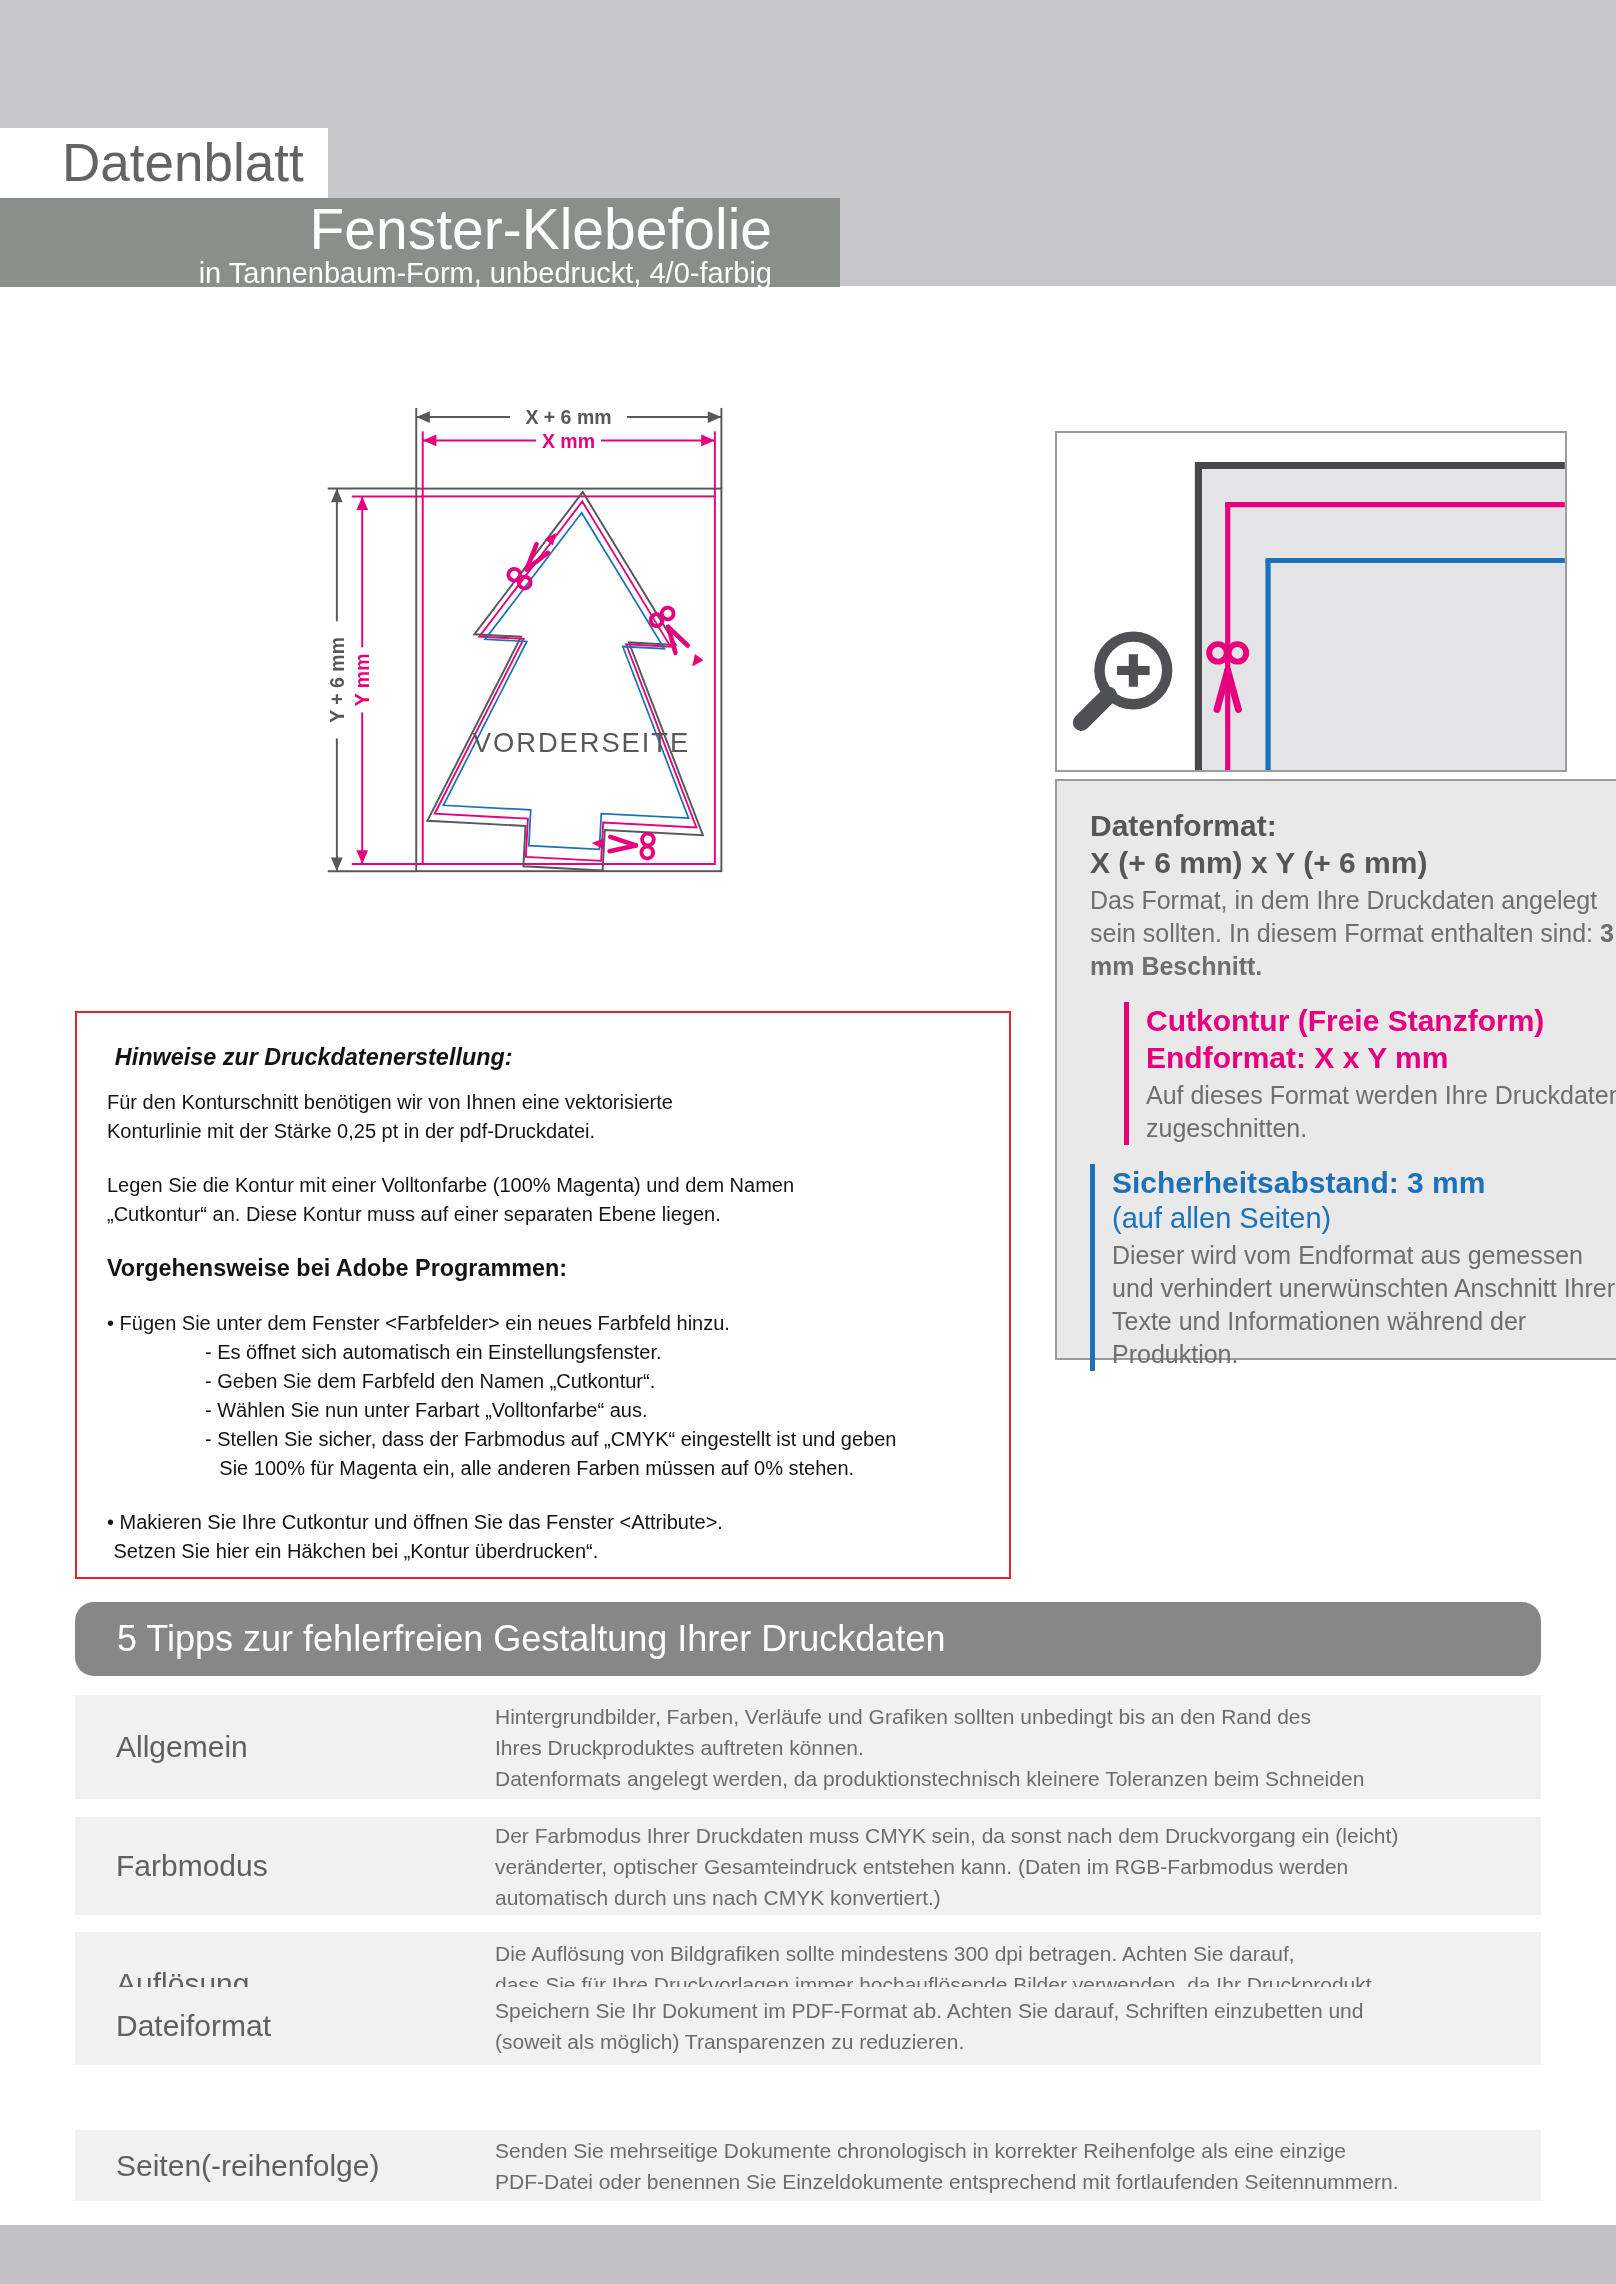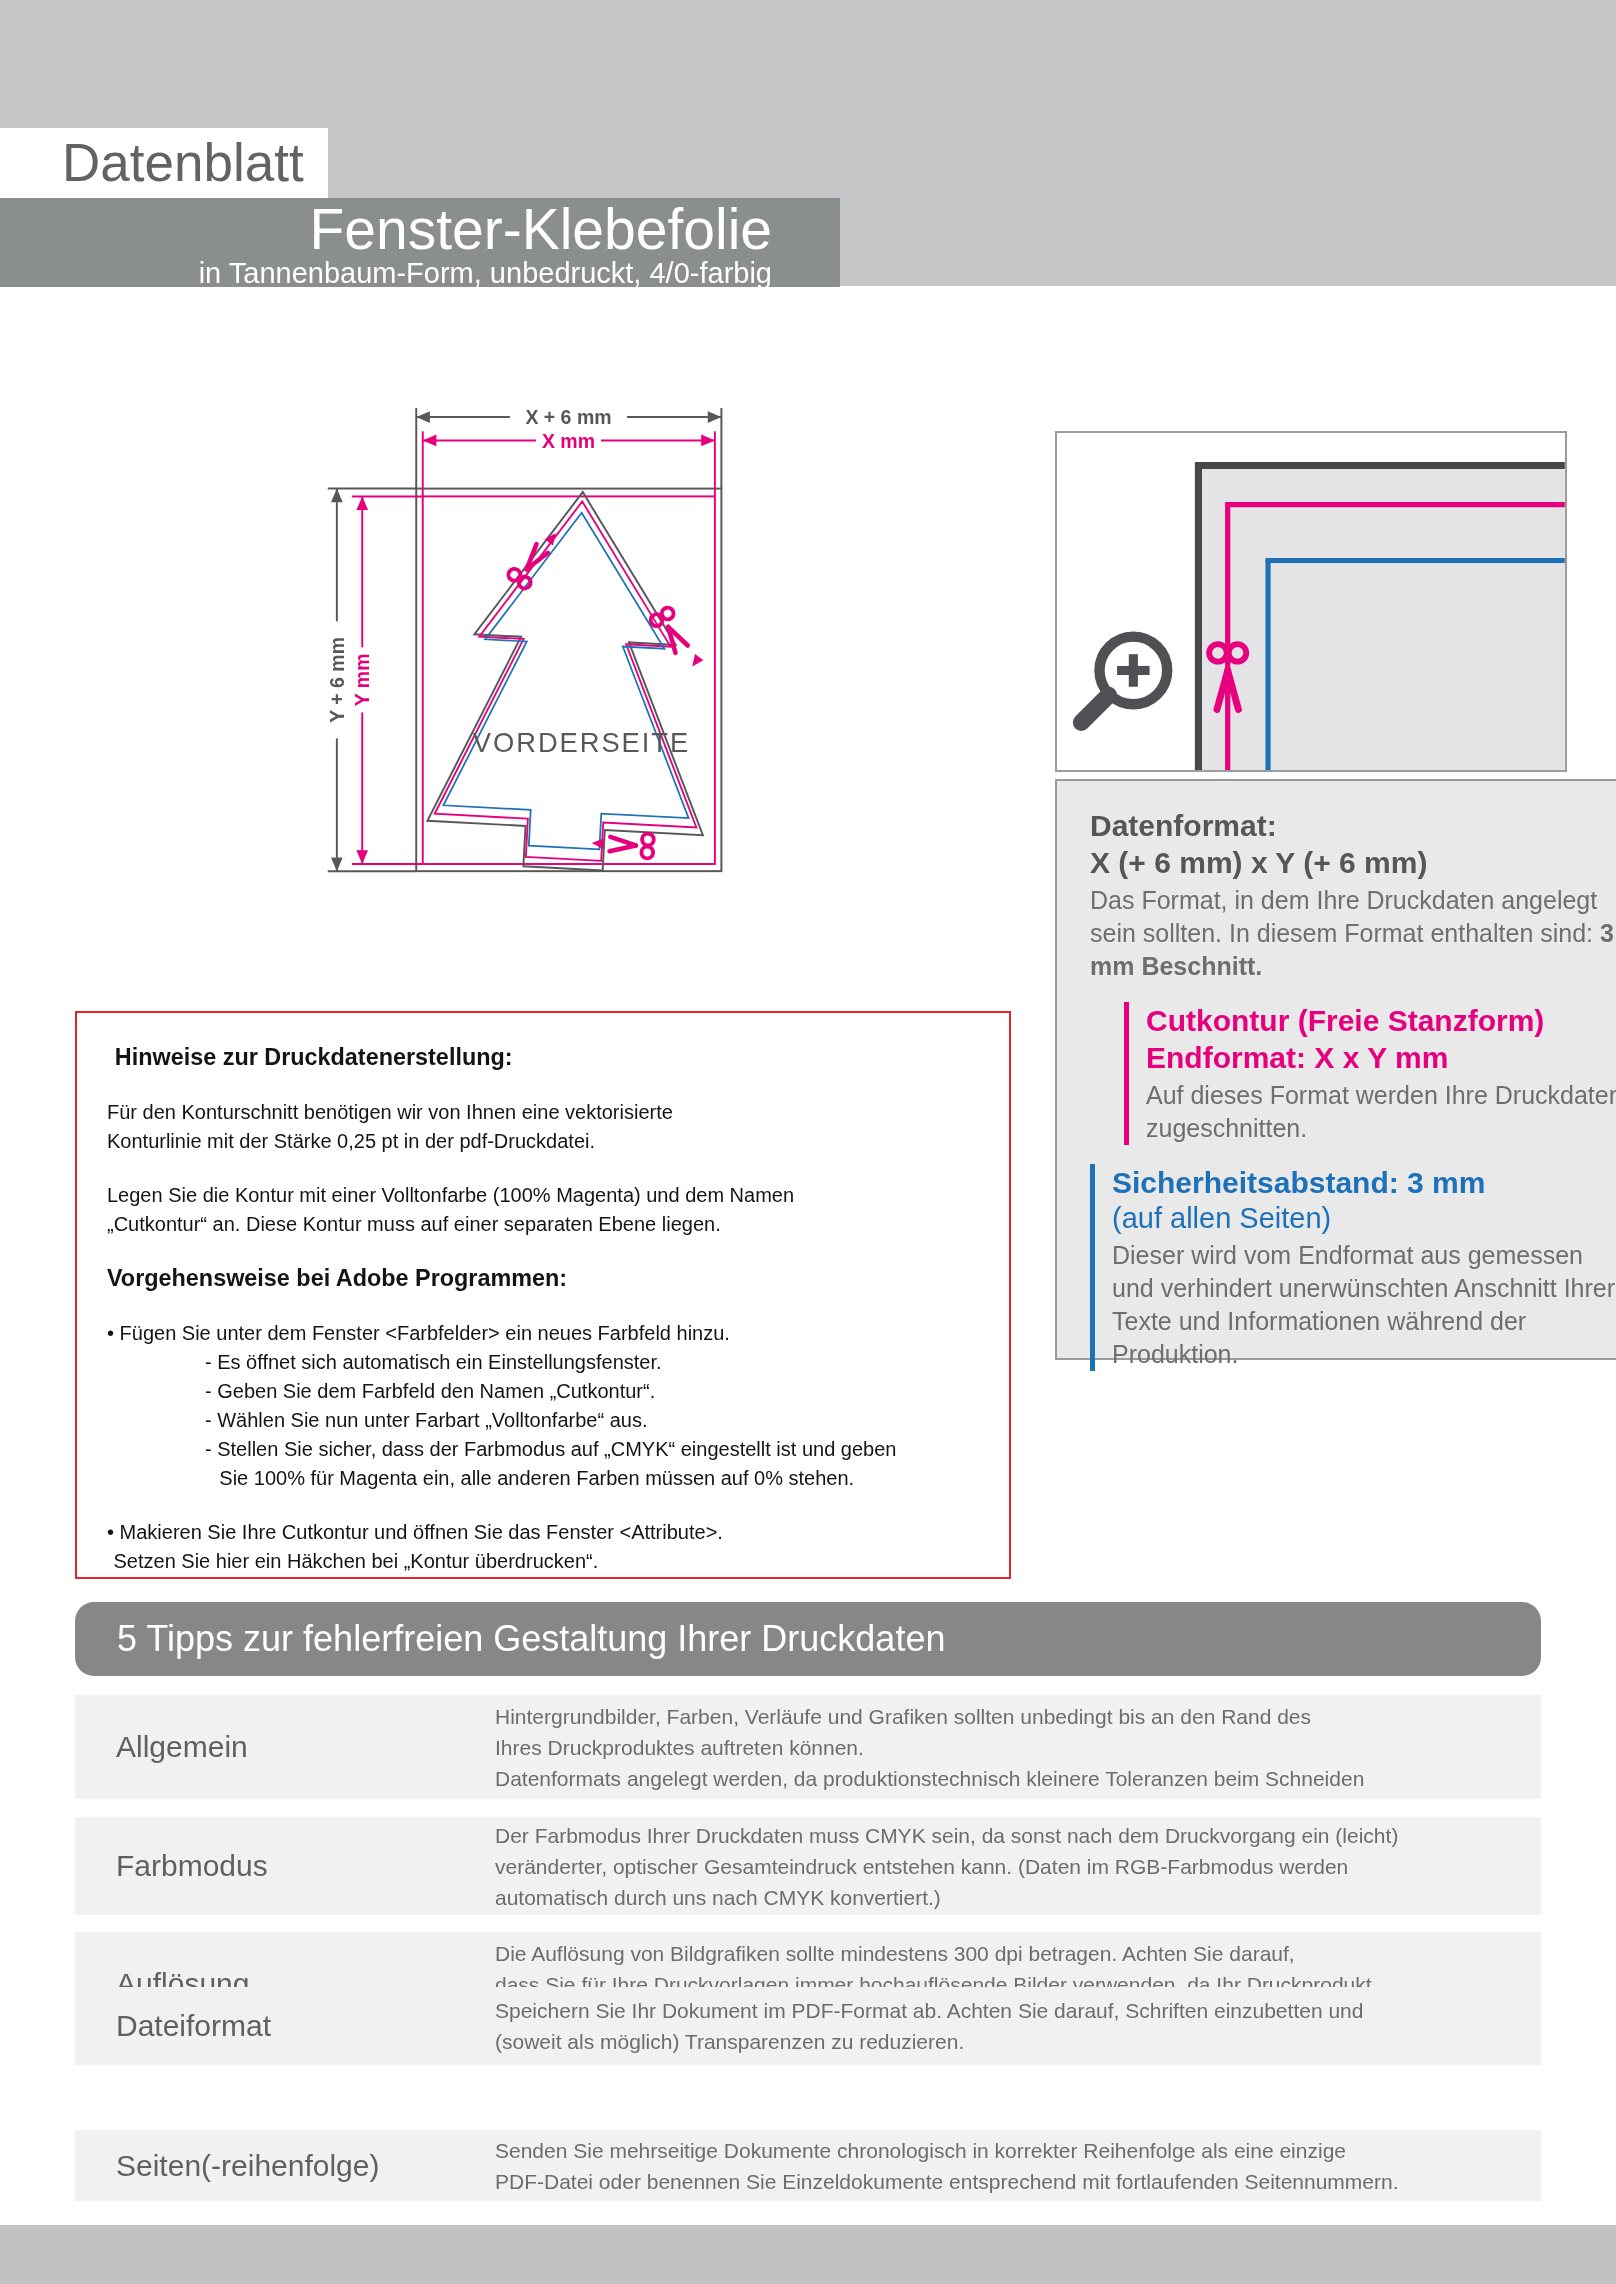--- a/index.html
+++ b/index.html
@@ -46,21 +46,21 @@
   .fi-h.magenta-text{color:#e6007e;}
   .fi-h.blue-text{color:#1d71b8;}
   .fi-sub.blue-text{font-size:29px;line-height:35px;color:#1d71b8;}
 
   
   .red-box{
     position:absolute;left:75px;top:1011px;width:936px;height:568px;
     border:2.6px solid #e4232b;background:#ffffff;padding:30px 26px 0 30px;
     color:#141414;font-size:20px;line-height:29px;
   }
-  .rb-title{font-size:23.4px;line-height:29px;font-weight:bold;margin-left:7.8px;margin-bottom:26px;}
+  .rb-title{font-size:23.4px;line-height:29px;font-weight:bold;margin-left:7.8px;margin-bottom:16px;font-style:italic;}
   .rb-para{margin-bottom:25px;}
   .rb-subtitle{font-size:23.4px;line-height:29px;font-weight:bold;margin-bottom:26px;}
   .rb-sub{margin-left:98px;}
   .rb-sub.cont{padding-left:14.3px;}
   .rb-gap{height:25px;}
   .rb-line2{padding-left:6.5px;}
 
   
   .tips-header{
     position:absolute;left:75px;top:1602px;width:1466px;height:74px;background:#878787;

